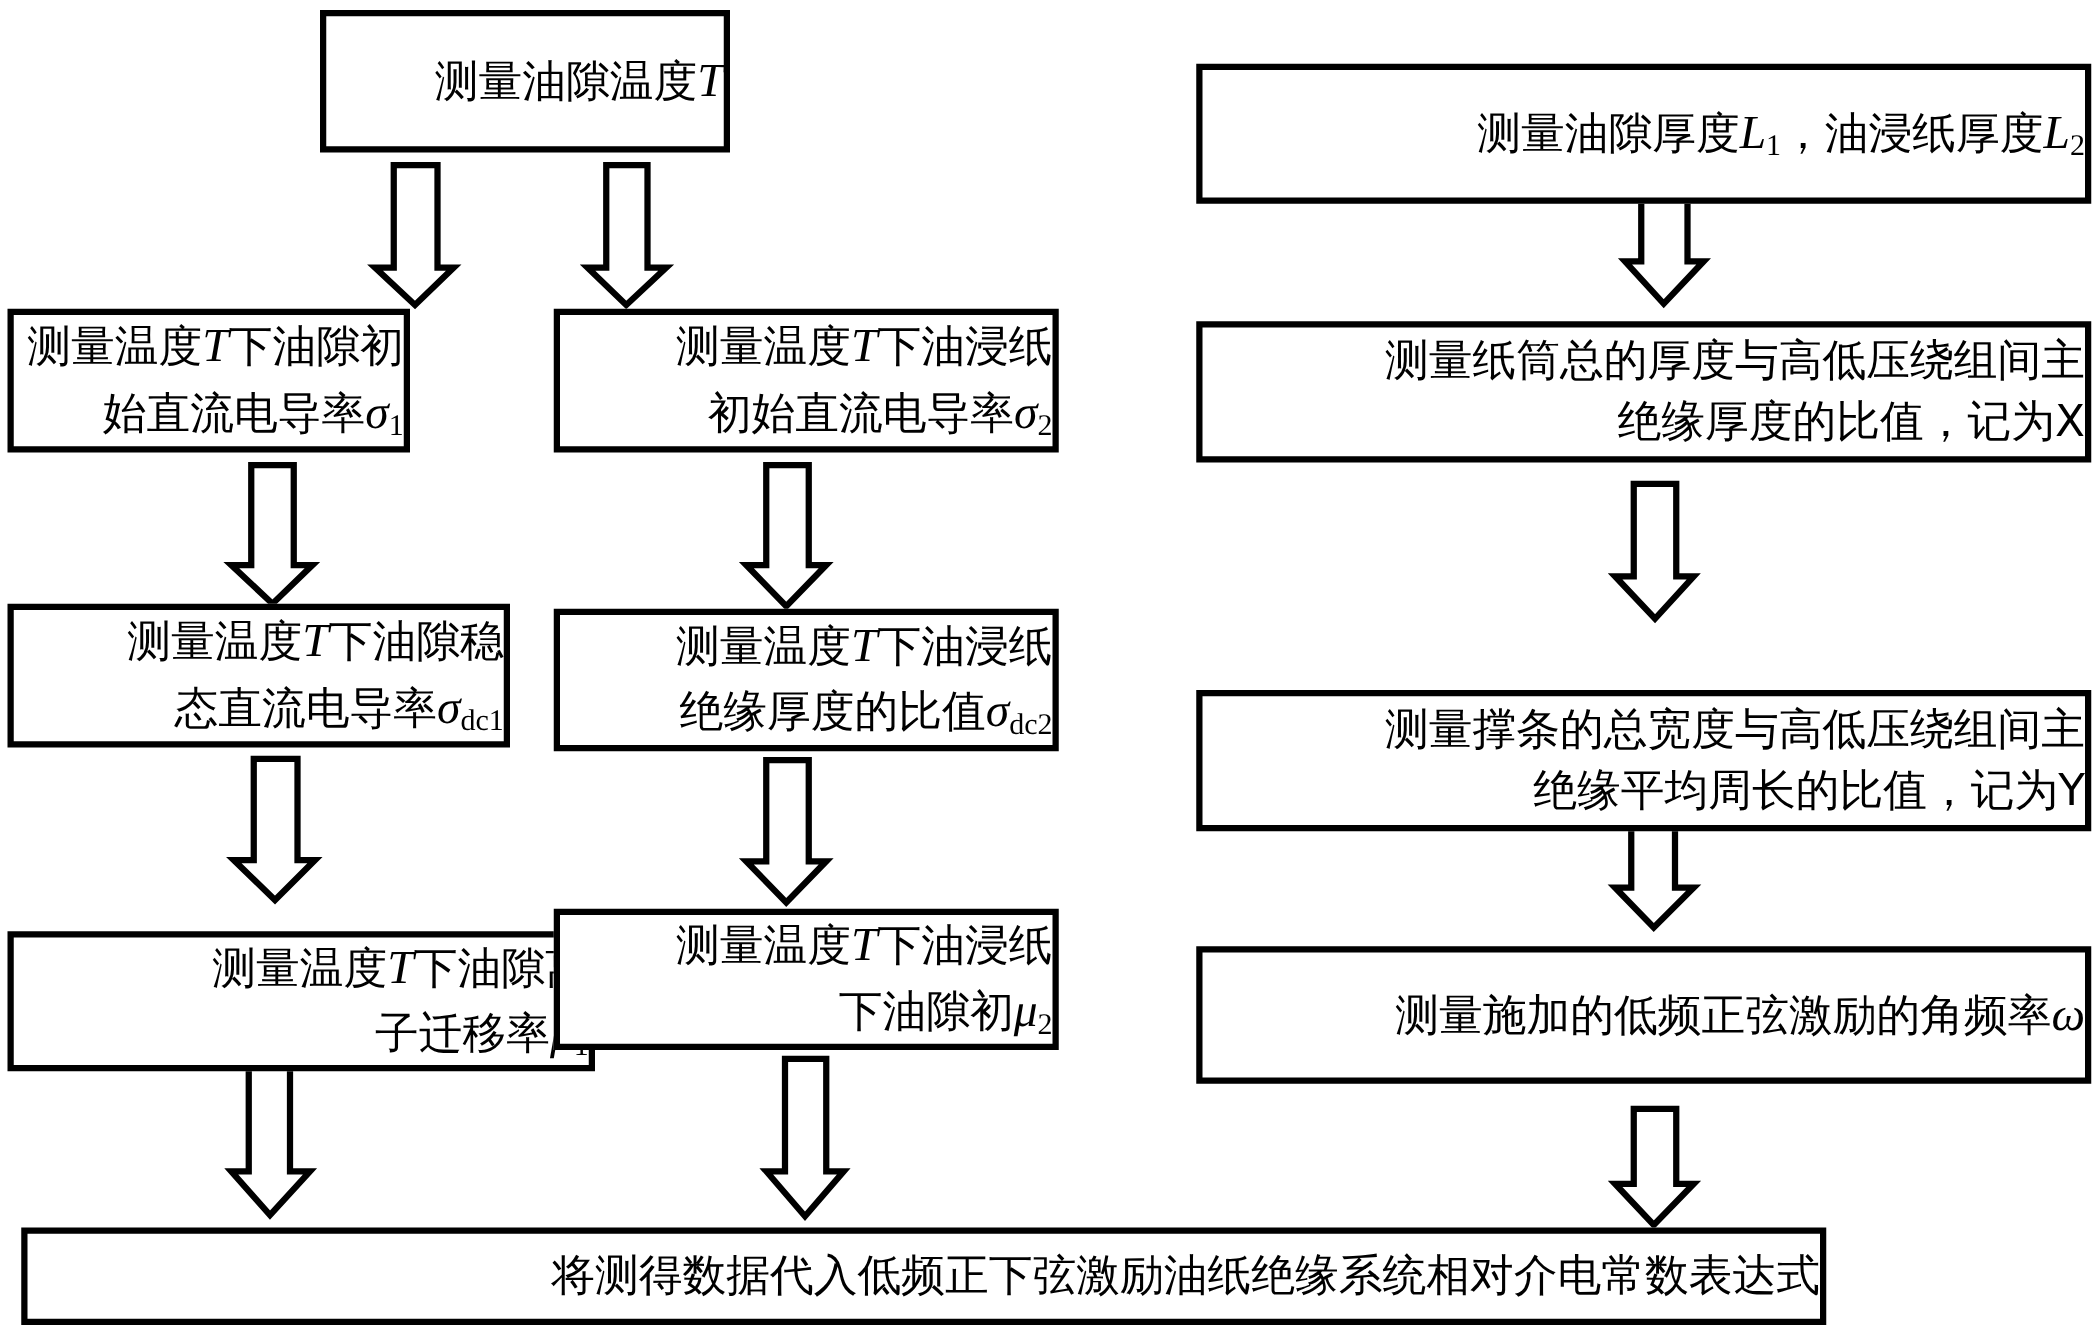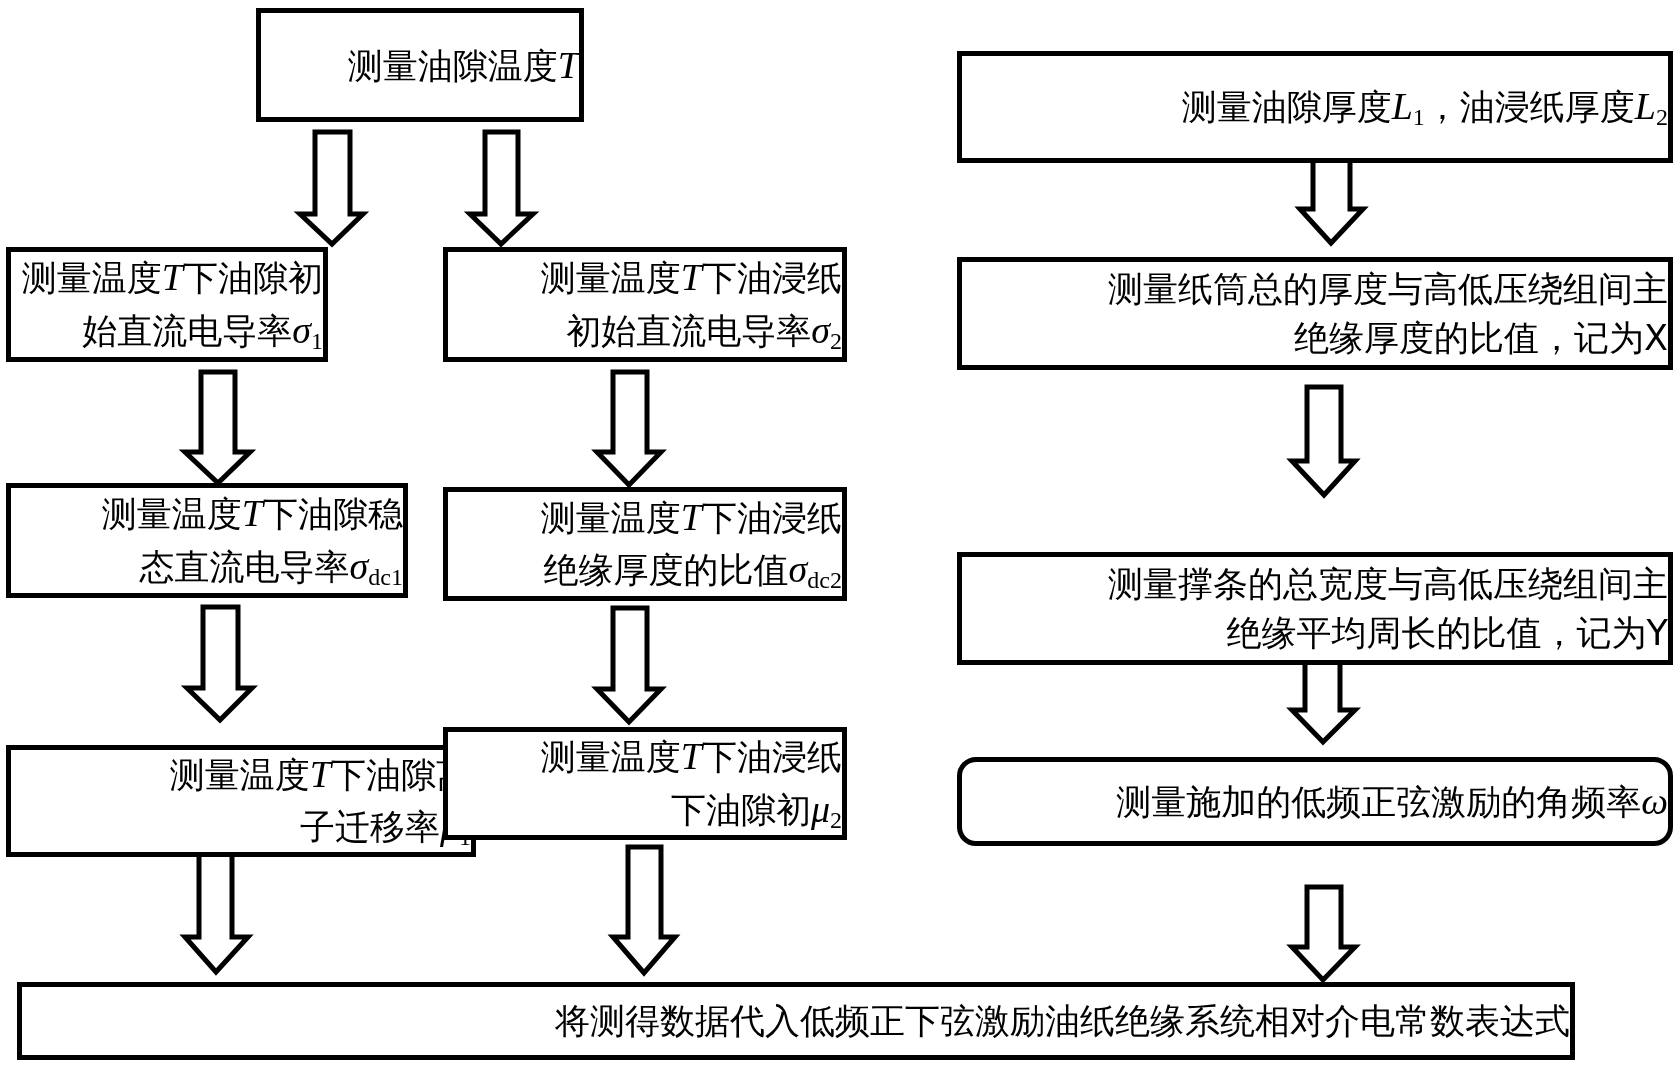--- a/index.html
+++ b/index.html
@@ -18,22 +18,22 @@
     #b-temp   { left: 256px; top: 8px;   width: 328px; height: 114px; }
     #b-l2     { left: 443px; top: 247px; width: 404px; height: 115px; }
     #b-l1     { left: 6px;   top: 247px; width: 322px; height: 115px; }
     #b-l3     { left: 6px;   top: 483px; width: 402px; height: 115px; }
     #b-m3     { left: 443px; top: 487px; width: 404px; height: 114px; }
     #b-l4     { left: 6px;   top: 745px; width: 470px; height: 112px; }
     #b-m4     { left: 443px; top: 727px; width: 404px; height: 113px; }
     #b-thick  { left: 957px; top: 8px;   width: 716px; height: 112px; margin-top: 43px; }
     #b-x      { left: 957px; top: 257px; width: 716px; height: 113px; padding-left: 32px; }
     #b-y      { left: 957px; top: 507px; width: 716px; height: 113px; margin-top: 45px; }
-    #b-w      { left: 957px; top: 757px; width: 716px; height: 89px; border-radius: 19px; }
-    #b-final  { left: 17px;  top: 982px; width: 1558px; height: 78px; }
+    #b-w      { left: 957px; top: 757px; width: 716px; height: 110px; }
+    #b-final  { left: 17px;  top: 982px; width: 1444px; height: 78px; }
   </style>
 </head>
 <body>
 
 <svg class="arrows" width="1678" height="1066">
   <polygon points="315,132 350,132 350,214 363,214 332,244 300,214 315,214"></polygon>
   <polygon points="485,132 518,132 518,214 533,214 501,244 470,214 485,214"></polygon>
   <polygon points="201,372 235,372 235,452 250,452 218,483 185,452 201,452"></polygon>
   <polygon points="613,372 647,372 647,452 661,452 629,485 597,452 613,452"></polygon>
   <polygon points="203,607 238,607 238,688 252,688 220,720 187,688 203,688"></polygon>

